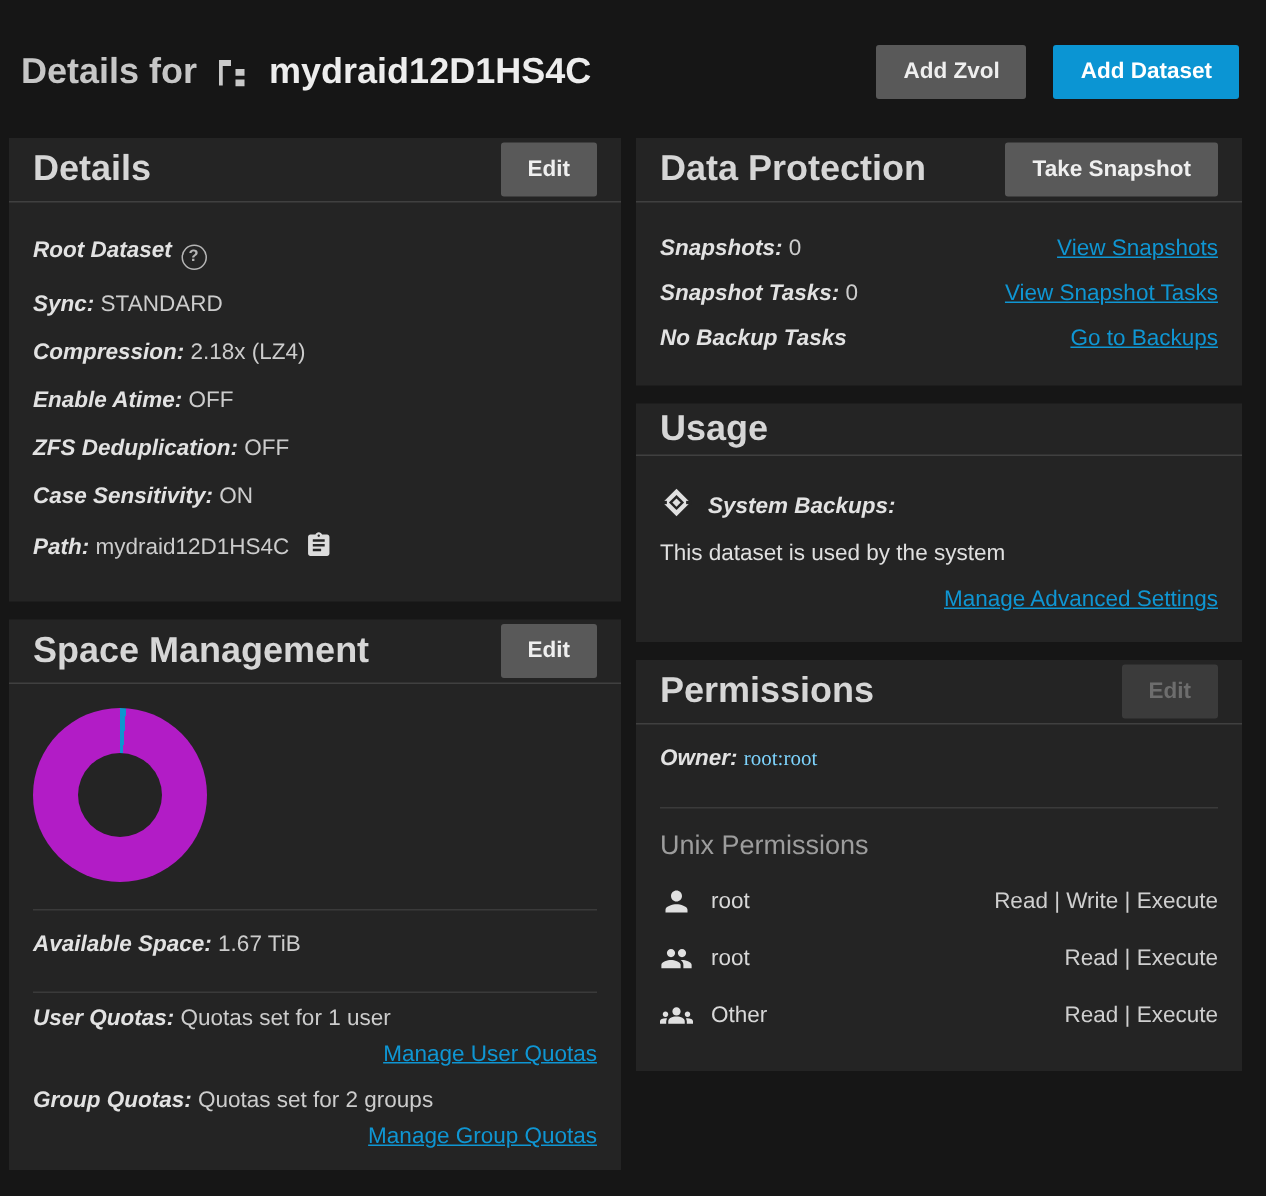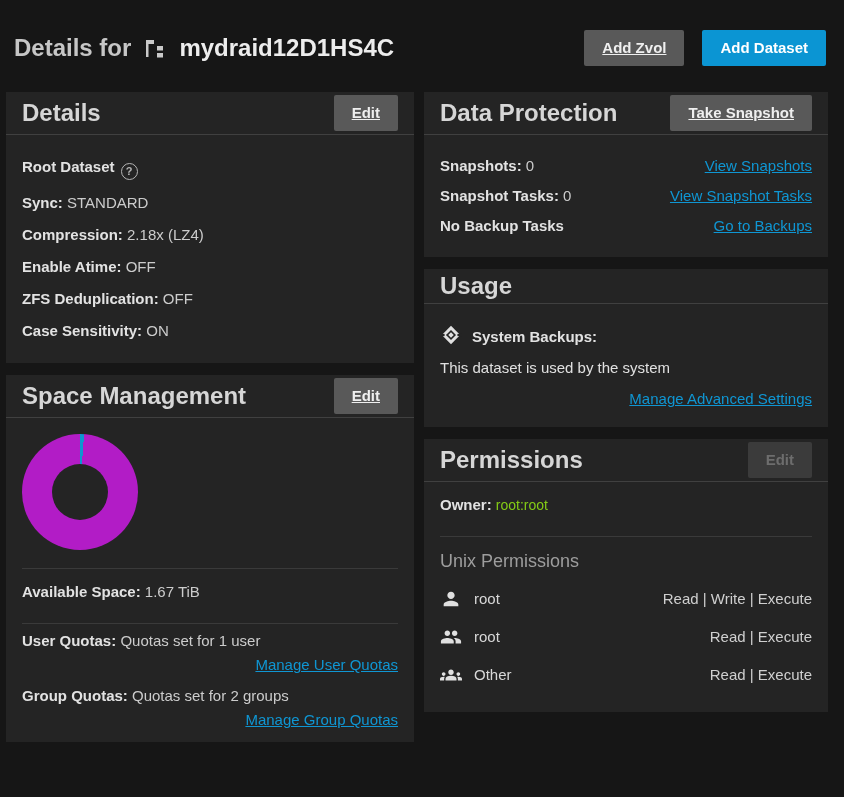--- a/index.html
+++ b/index.html
@@ -18,39 +18,39 @@
   .page-title { display:flex; align-items:center; gap:10px;
     font-size:24px; font-weight:bold; color:#c6c6c6; }
   .page-title .ds-name { color:#ededed; }
   .ds-icon { width:24px; height:24px; display:inline-block; margin:0 2px; }
   .hdr-buttons { margin-left:auto; display:flex; gap:18px; }
   .btn {
     border:none; cursor:pointer; font-family:inherit;
     font-size:15px; font-weight:bold; color:#efefef;
     padding:9px 18px; border-radius:2px; line-height:18px;
   }
-  .btn-gray  { background:#595959;text-decoration:underline; }
+  .btn-gray  { background:#595959; }
   .btn-blue  { background:#0b95d3; color:#ffffff; }
   .btn-disabled { background:#3b3b3b; color:#6d6d6d; cursor:default; }
 
   
   .columns { display:flex; gap:10px; margin:0 16px 0 6px; align-items:flex-start; }
   .col-left  { width:408px; display:flex; flex-direction:column; gap:12px; }
   .col-right { width:404px; display:flex; flex-direction:column; gap:12px; }
   .card { background:#242424; width:100%; }
   .card-header {
     display:flex; align-items:center; justify-content:space-between;
     padding:3px 16px; border-bottom:1px solid #404040;
   }
   .card-title { font-size:24px; font-weight:bold; color:#d6d6d6; }
   .card-body { padding:16px; }
 
   
   .kv-row { padding:7px 0; line-height:18px; }
-  .kv-label { font-weight:bold; color:#e2e2e2; }
+  .kv-label { font-weight:bold; color:#e2e2e2;font-style:italic; }
   .kv-value { color:#cccccc; }
   .inline-icon { display:inline-block; vertical-align:-4px; margin-left:6px; }
 
   .help-icon {
     display:inline-block; width:17px; height:17px; border-radius:50%;
     border:1.5px solid #b5b5b5; color:#b5b5b5; text-align:center;
     font-size:11px; line-height:15px; font-weight:bold;
     vertical-align:-3px; margin-left:6px; cursor:pointer;
   }
 
@@ -86,21 +86,21 @@
   .dot-magenta { background:#b21cc6; }
   .legend-name { color:#d8d8d8; }
   .legend-val { margin-left:auto; color:#d8d8d8; }
   .hdivider { border-top:1px solid #3a3a3a; margin:10px 16px 0; }
   .pad-row { padding:14px 16px 12px; line-height:18px; }
   .quota-block { padding:2px 16px 6px; }
   .quota-line { padding:6px 0 4px; line-height:18px; }
   .quota-link-line { text-align:right; padding:2px 0 8px; }
 
   
-  .owner-value { font-family:Liberation Sans, sans-serif; font-size:14px; color:#84cc16; }
+  .owner-value { font-family:Liberation Serif, serif; font-size:14px; color:#7dd3fc; }
   .perm-section-title { font-size:18px; color:#9d9d9d; padding:14px 16px 6px; }
   .perm-rows { padding:2px 16px 18px; }
   .perm-row { display:flex; align-items:center; gap:12px; padding:8px 0; line-height:20px; }
   .perm-row .who { color:#d8d8d8; }
   .perm-row .perms { margin-left:auto; color:#cfcfcf; }
   .picon { width:22px; height:22px; flex:none; }
 </style>
 </head>
 <body>
 
@@ -149,20 +149,29 @@
           <span class="kv-value">OFF</span>
         </div>
         <div class="kv-row">
           <span class="kv-label">ZFS Deduplication:</span>
           <span class="kv-value">OFF</span>
         </div>
         <div class="kv-row">
           <span class="kv-label">Case Sensitivity:</span>
           <span class="kv-value">ON</span>
         </div>
+        <div class="kv-row">
+          <span class="kv-label">Path:</span>
+          <span class="kv-value">mydraid12D1HS4C</span>
+          <span class="inline-icon">
+            <svg viewBox="0 0 24 24" width="19" height="19" fill="#dcdcdc">
+              <path d="M19 3h-4.18C14.4 1.84 13.3 1 12 1c-1.3 0-2.4.84-2.82 2H5c-1.1 0-2 .9-2 2v14c0 1.1.9 2 2 2h14c1.1 0 2-.9 2-2V5c0-1.1-.9-2-2-2zm-7 0c.55 0 1 .45 1 1s-.45 1-1 1-1-.45-1-1 .45-1 1-1zm2 14H7v-2h7v2zm3-4H7v-2h10v2zm0-4H7V7h10v2z"></path>
+            </svg>
+          </span>
+        </div>
       </div>
     </div>
 
     <div class="card">
       <div class="card-header">
         <span class="card-title">Space Management</span>
         <button class="btn btn-gray">Edit</button>
       </div>
 
       <div class="chart-area">

